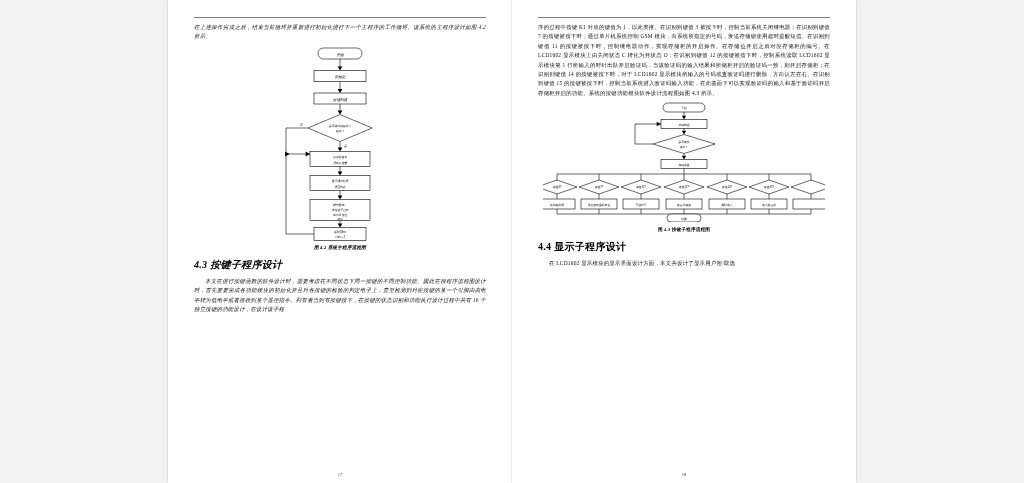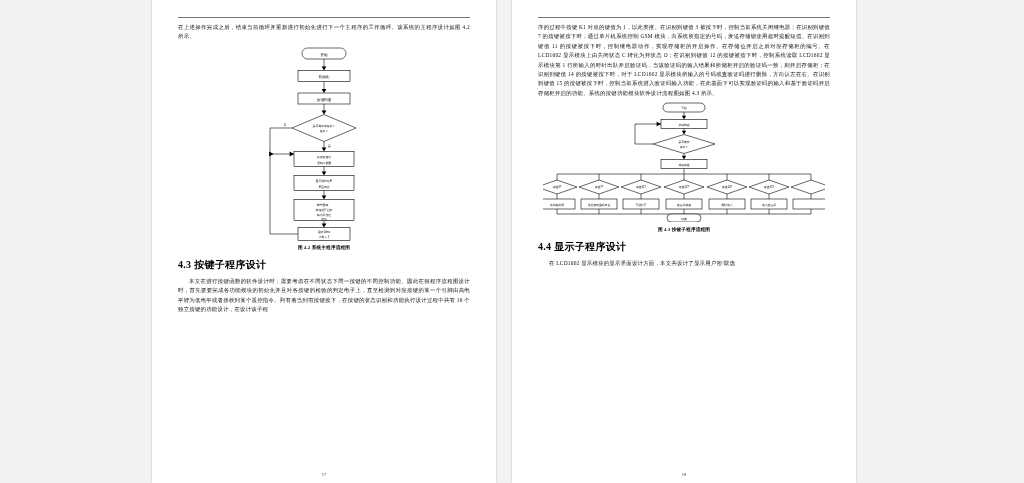--- a/index.html
+++ b/index.html
@@ -18,21 +18,21 @@
     background: #f2f2f2;
   }
   .page {
     position: absolute;
     top: 0;
     width: 344px;
     height: 483px;
     background: #ffffff;
     box-shadow: 0 0 2px rgba(0,0,0,0.25);
   }
-  .page-left { left: 152px; }
+  .page-left { left: 168px; font-style: italic; }
   .page-right { left: 512px; }
 
   .page-inner {
     position: absolute;
     left: 26px;
     right: 26px;
     top: 14px;
     bottom: 20px;
   }
 

